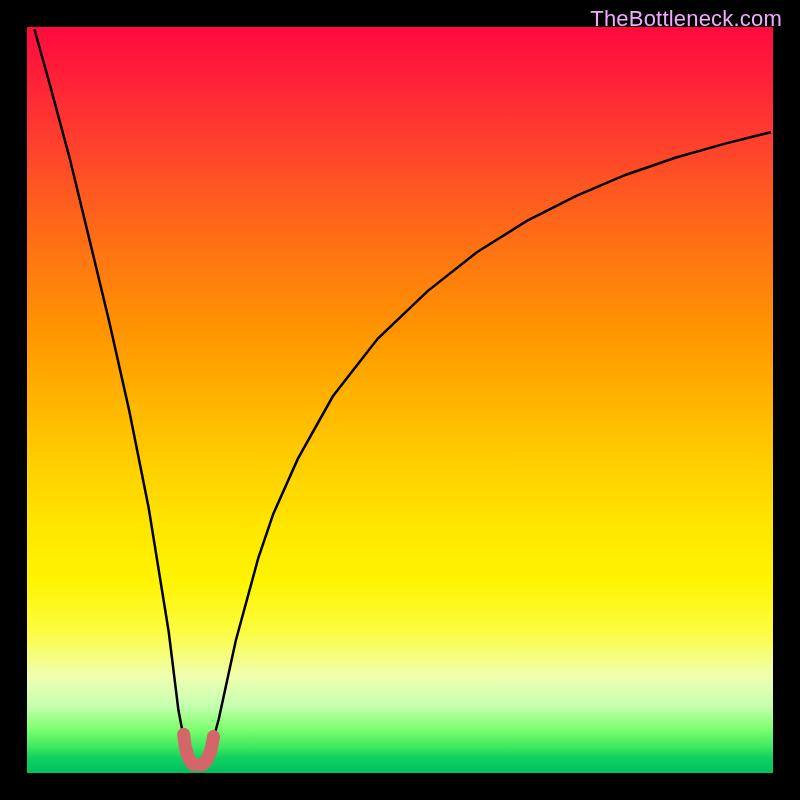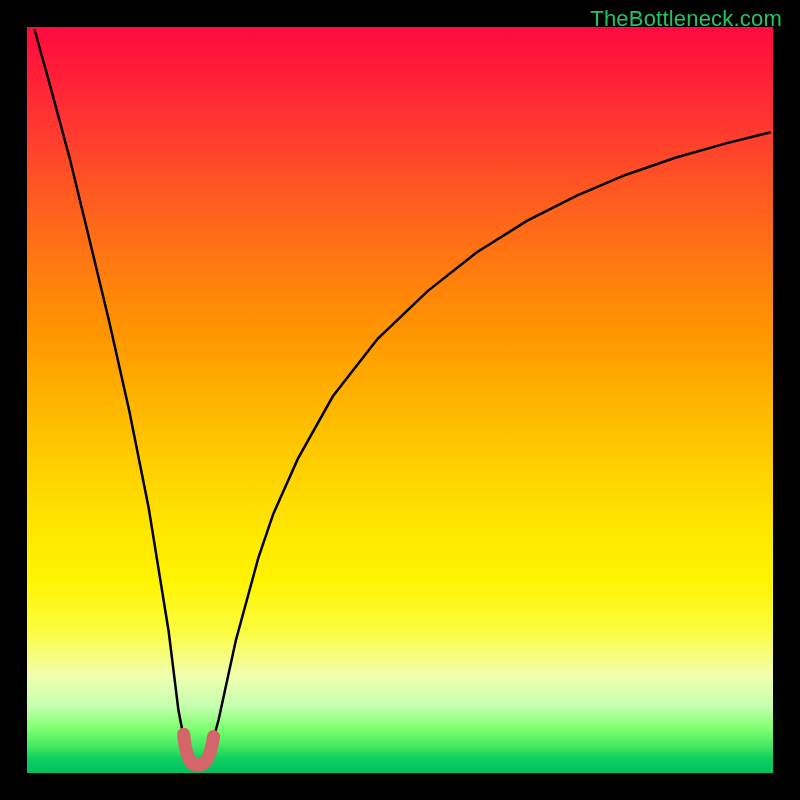--- a/index.html
+++ b/index.html
@@ -19,21 +19,21 @@
       #ffe600 67%,
       #fff400 74%,
       #fcfc40 81%,
       #f0ffb0 87%,
       #c6ffb0 91%,
       #80ff70 94%,
       #40e860 96.5%,
       #10d060 98%,
       #00c060 100%);
   }
-  .watermark { position: absolute; top: 6px; right: 18px; color: #22c55e; font-size: 22px; font-weight: 500; letter-spacing: 0.2px; }
+  .watermark { position: absolute; top: 6px; right: 18px; color: #f0abfc; font-size: 22px; font-weight: 500; letter-spacing: 0.2px; }
   .curve { position: absolute; top: 0; left: 0; width: 100%; height: 100%; }
 </style>
 </head>
 <body>
 
 <div class="frame">
   <div class="plot-area">
     <div class="gradient"></div>
     <svg class="curve" viewBox="0 0 746 746" preserveAspectRatio="none">
       <g>

